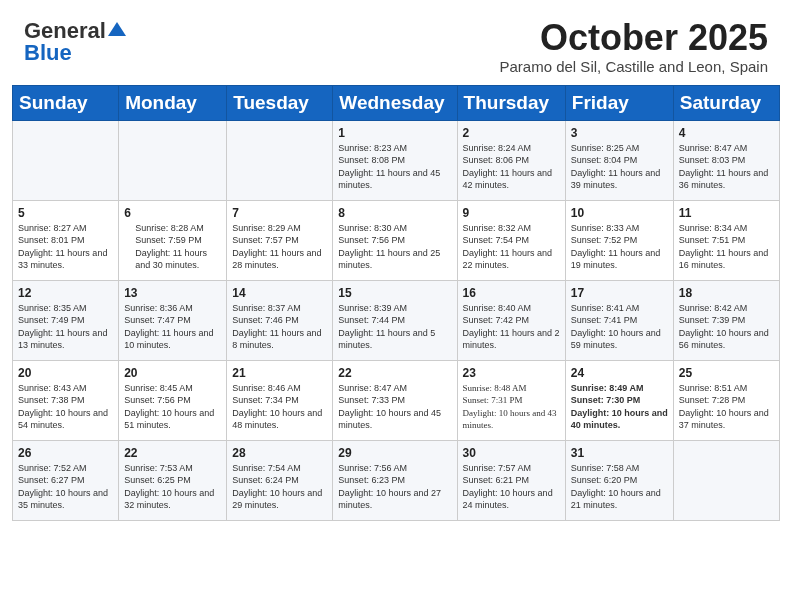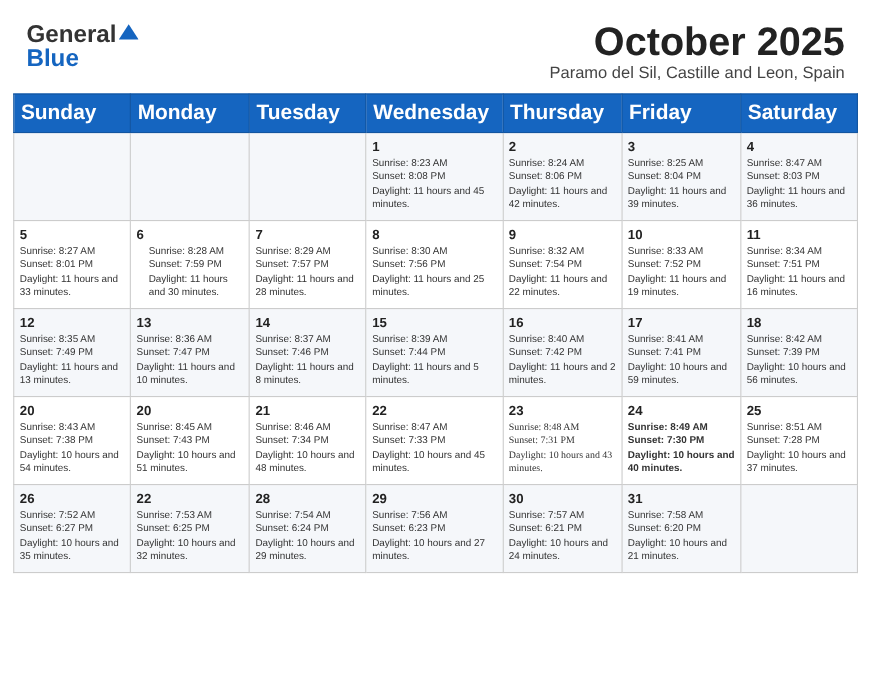--- a/index.html
+++ b/index.html
@@ -230,21 +230,21 @@
       <tr>
         <td>
           <span class="day-num">20</span>
           <div class="day-info" style="white-space: pre-line;">Sunrise: 8:43 AM
 Sunset: 7:38 PM
 Daylight: 10 hours and 54 minutes.</div>
         </td>
         <td>
           <span class="day-num">20</span>
           <div class="day-info" style="white-space: pre-line;">Sunrise: 8:45 AM
-Sunset: 7:43 PM
+Sunset: 7:56 PM
 Daylight: 10 hours and 51 minutes.</div>
         </td>
         <td>
           <span class="day-num">21</span>
           <div class="day-info" style="white-space: pre-line;">Sunrise: 8:46 AM
 Sunset: 7:34 PM
 Daylight: 10 hours and 48 minutes.</div>
         </td>
         <td>
           <span class="day-num">22</span>

